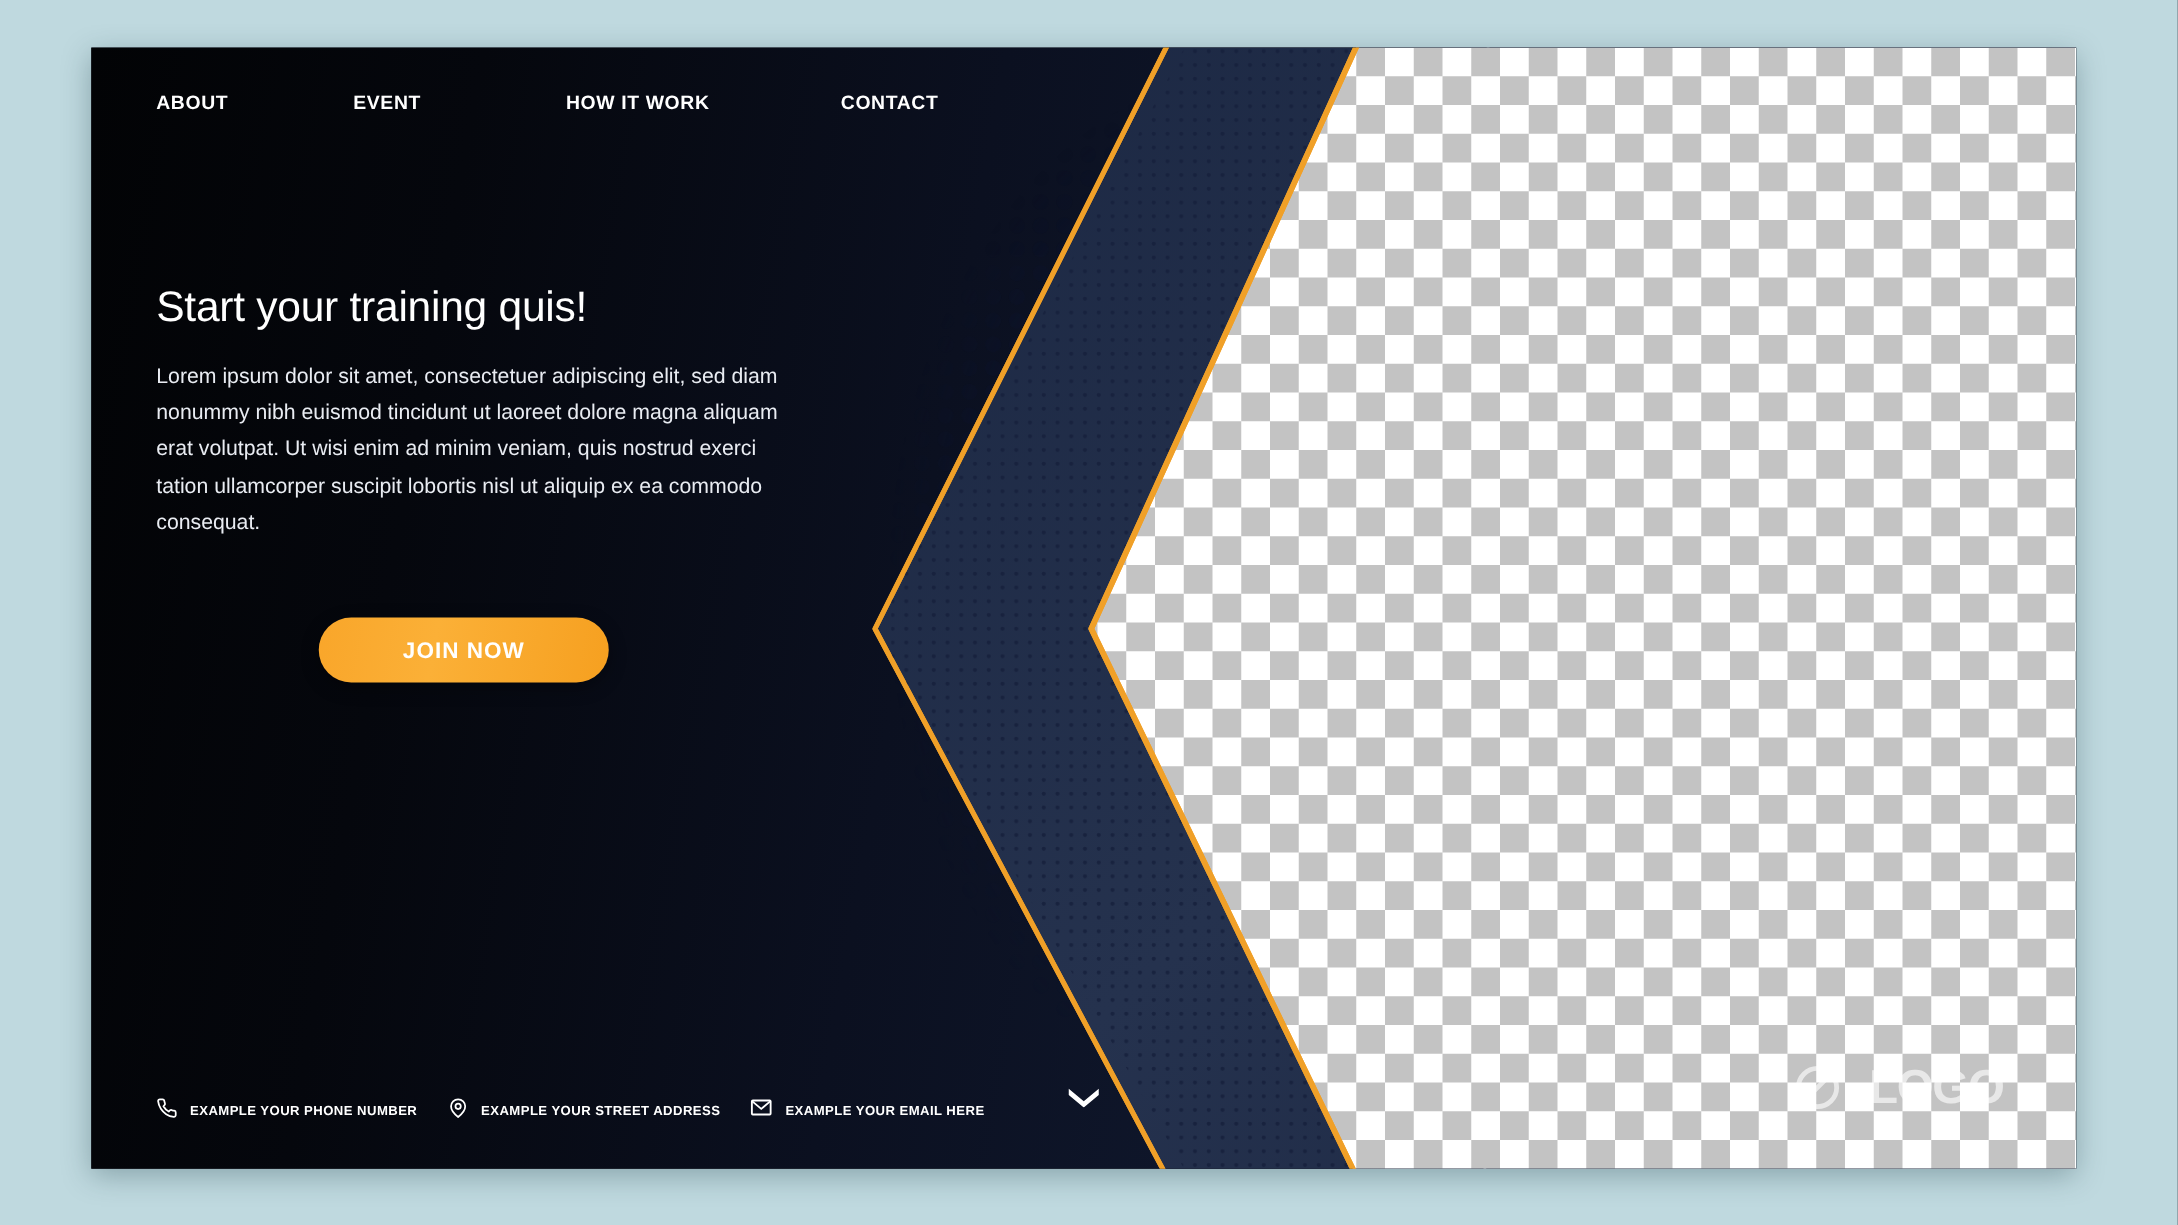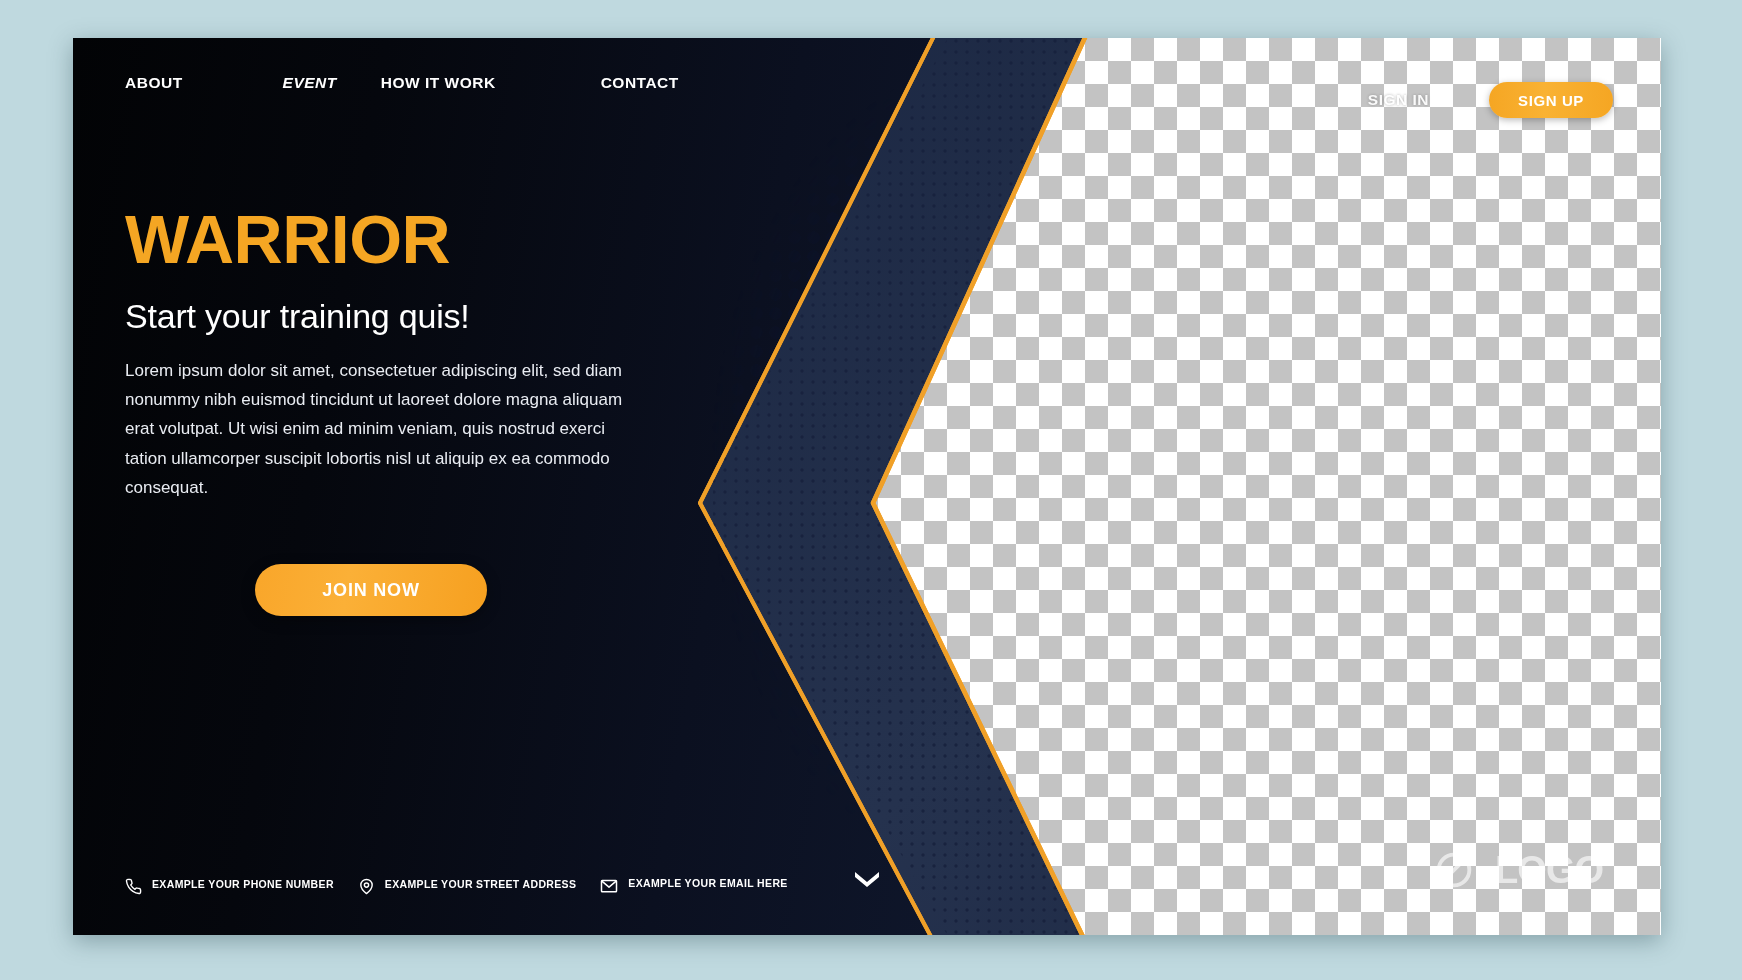--- a/index.html
+++ b/index.html
@@ -47,21 +47,21 @@
   .nav{
     position:absolute; left:0; top:0; width:100%; height:90px;
     display:flex; align-items:center; z-index:40;
   }
   .nav-links{ display:flex; align-items:center; margin-left:52px; }
   .nav-link{
     color:#fff; font-weight:bold; font-size:15.5px; letter-spacing:.5px;
     text-decoration:none; white-space:nowrap;
   }
   .nav-link:nth-child(1){ margin-right:100px; }
-  .nav-link:nth-child(2){ margin-right:44px;font-style:italic; }
+  .nav-link:nth-child(2){ margin-right:116px; }
   .nav-link:nth-child(3){ margin-right:105px; }
 
   .nav-right{ position:absolute; right:48px; top:44px; display:flex; align-items:center; }
   .sign-in{
     color:#fff; font-weight:bold; font-size:15.5px; letter-spacing:.5px;
     text-decoration:none; margin-right:60px; opacity:.92;
     text-shadow:0 0 3px rgba(90,90,90,.55);
   }
   .sign-up{
     display:inline-flex; align-items:center; justify-content:center;
@@ -99,21 +99,21 @@
     color:#fff; font-weight:bold; font-size:18px; letter-spacing:.8px;
     font-family:"Liberation Sans", sans-serif;
     box-shadow:0 4px 14px rgba(0,0,0,.35);
   }
 
   
   .footer{
     position:absolute; left:52px; bottom:40px;
     display:flex; align-items:center; z-index:30;
   }
-  .contact{ display:flex; align-items:flex-start; margin-right:24px; }
+  .contact{ display:flex; align-items:flex-end; margin-right:24px; }
   .contact .ico{ display:inline-flex; margin-right:10px; }
   .contact .txt{
     color:#ffffff; font-size:10.5px; font-weight:bold; letter-spacing:.35px;
     white-space:nowrap;
   }
   .scroll-cue{
     position:absolute; left:50%; bottom:44px; transform:translateX(-50%);
     z-index:30; cursor:pointer;
   }
 
@@ -179,28 +179,23 @@
     </svg>
 
     <nav class="nav">
       <div class="nav-links">
         <a class="nav-link" href="#">ABOUT</a>
         <a class="nav-link" href="#">EVENT</a>
         <a class="nav-link" href="#">HOW IT WORK</a>
         <a class="nav-link" href="#">CONTACT</a>
       </div>
 
-      <div class="nav-right">
-        <a class="sign-in" href="#">SIGN IN</a>
-        <button class="sign-up">SIGN UP</button>
-      </div>
     </nav>
 
     <section class="hero">
-      <div class="h-line2">WARRIOR</div>
       <div class="h-sub">Start your training quis!</div>
       <p class="h-body">Lorem ipsum dolor sit amet, consectetuer adipiscing elit, sed diam nonummy nibh euismod tincidunt ut laoreet dolore magna aliquam erat volutpat. Ut wisi enim ad minim veniam, quis nostrud exerci tation ullamcorper suscipit lobortis nisl ut aliquip ex ea commodo consequat.</p>
       <button class="join-btn">JOIN NOW</button>
     </section>
 
     <div class="footer">
 
       <div class="contact">
         <span class="ico">
           <svg width="17" height="17" viewBox="0 0 24 24" fill="none" stroke="#ffffff" stroke-width="2" stroke-linecap="round" stroke-linejoin="round">

